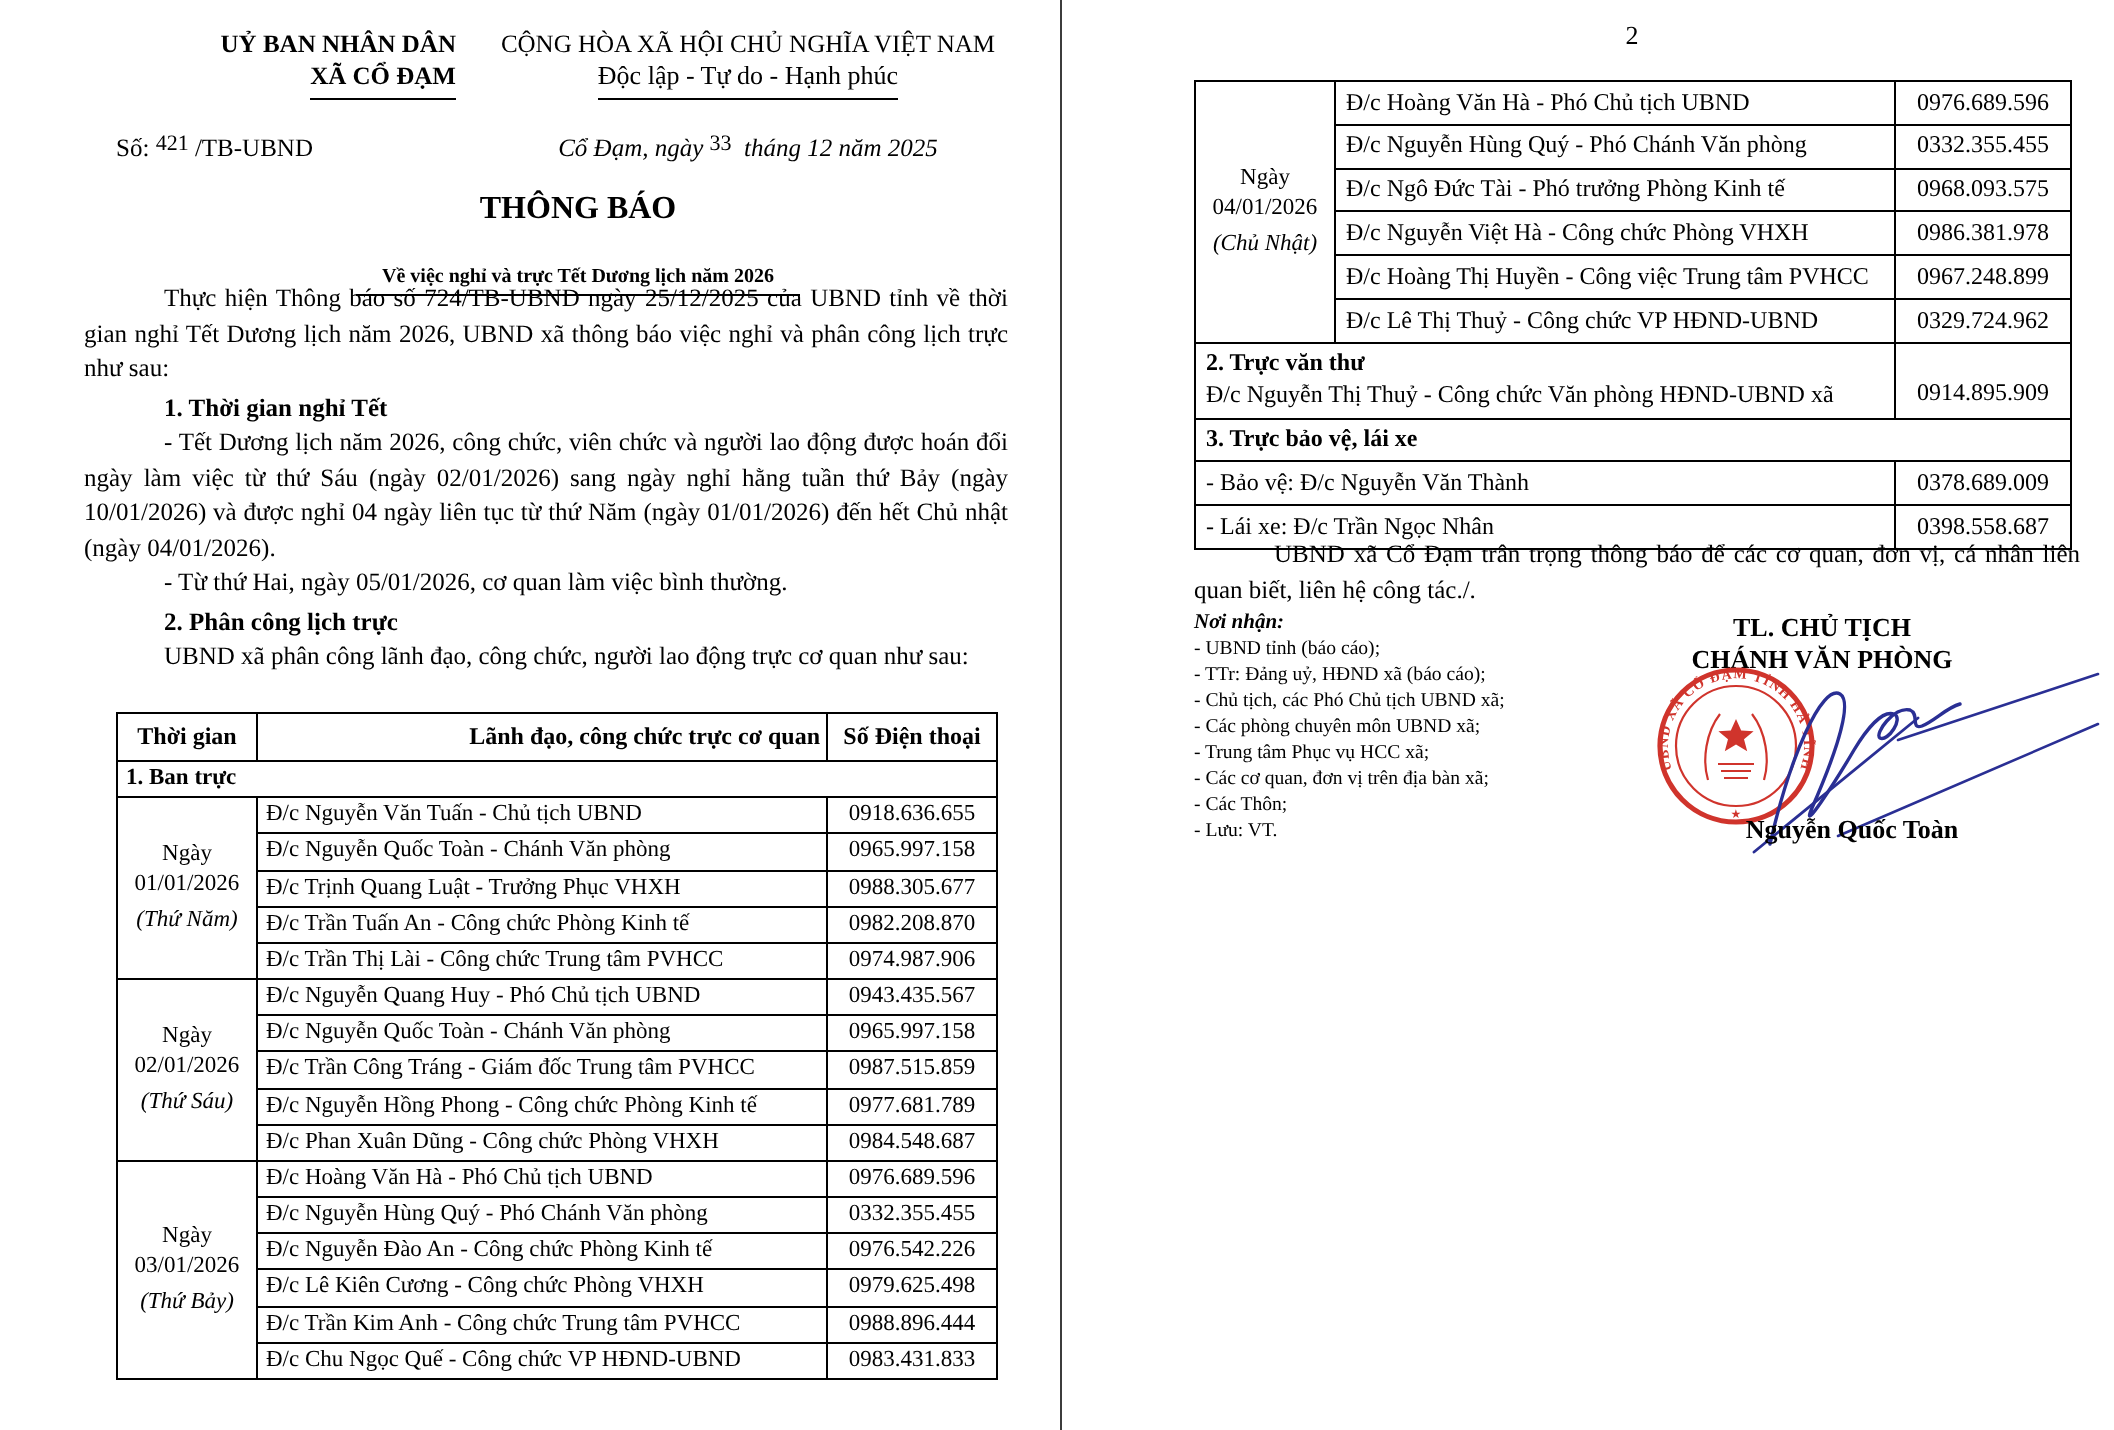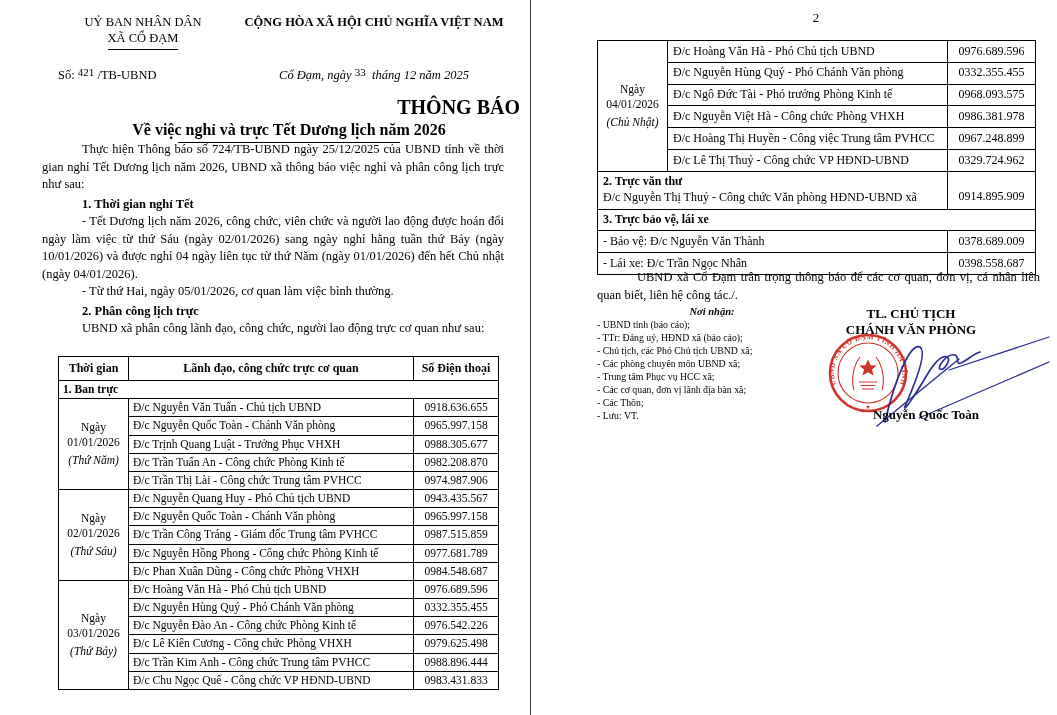--- a/index.html
+++ b/index.html
@@ -7,76 +7,77 @@
   html,body{ width:1057px; height:715px; background:#fff; overflow:hidden; }
   body{ font-family:"Liberation Serif","DejaVu Serif",serif; color:#000; position:relative; }
   .page{ position:absolute; top:0; height:715px; background:#fff; }
   #page1{ left:0; width:530px; }
   #page2{ left:531px; width:526px; }
   #page-divider{ position:absolute; left:530px; top:0; width:2px; height:715px; background:#3c3c3c; }
   .abs{ position:absolute; }
 
   
   .hdr-row{ left:58px; top:14px; width:462px; display:flex; }
-  .hdr-left{ width:170px; text-align:center; font-weight:normal; font-size:12.5px; line-height:1.3; }
-  .hdr-right{ width:292px; text-align:center; font-weight:bold; font-size:12.5px; line-height:1.3; }
+  .hdr-left{ width:170px; text-align:right; font-weight:bold; font-size:12.5px; line-height:1.3; }
+  .hdr-right{ width:292px; text-align:center; font-weight:normal; font-size:12.5px; line-height:1.3; }
   .u-line{ display:inline-block; border-bottom:1px solid #000; padding-bottom:2px; }
   .hdr-right .u-line{ font-size:13px; }
   .num-row{ left:58px; top:66px; width:462px; display:flex; font-size:12.5px;align-items:flex-end; }
   .num-left{ width:170px; }
   .num-right{ width:292px; text-align:center; font-style:italic; }
   .raised{ font-size:11px; vertical-align:3px; font-style:normal; }
   .title-block{ left:58px; top:96px; width:462px; text-align:center; }
-  .doc-title{ font-size:20px; font-weight:bold;text-align:right; }
-  .doc-subtitle{ font-size:16px; font-weight:bold; margin-top:2px; }
+  .doc-title{ font-size:16px; font-weight:bold; }
+  .doc-subtitle{ font-size:10px; font-weight:bold; margin-top:19px; }
   .sub-underline{ width:222px; margin:3px auto 0; border-bottom:1px solid #000; }
 
   
   .body-text{ left:42px; top:141px; width:462px; font-size:12.5px; line-height:17.5px; text-align:justify; }
   .body-text p{ text-indent:40px; }
   .body-text .bhead{ font-weight:bold; margin-top:2px; }
 
   
   table{ border-collapse:collapse; table-layout:fixed; }
   td,th{ border:1px solid #000; vertical-align:middle; }
   #duty-table-1{ left:58px; top:356px; width:440px; font-size:11.5px;border-radius:22px; }
-  #duty-table-1 th{ font-size:12px; padding:4px 3px; text-align:center; }
+  #duty-table-1 th{ font-size:12px; padding:4px 3px; text-align:right; }
   #duty-table-1 th.c{ text-align:center; }
   #duty-table-1 td{ padding:1px 4px; line-height:1.32; }
   #duty-table-2{ left:66px; top:40px; width:438px; font-size:12px; }
   #duty-table-2 td{ padding:2.5px 5px; line-height:1.32; }
   .sec-cell{ font-weight:bold; padding-left:5px; }
   .date-cell{ text-align:center; font-size:11.5px; }
   .date-cell .wd{ font-style:italic; margin-top:3px; }
   .phone-cell{ text-align:center; }
   .vbottom{ vertical-align:bottom; padding-bottom:4px !important; }
   .two-line .b{ font-weight:bold; }
 
   
   .pagenum{ left:66px; top:10px; width:438px; text-align:center; font-size:13px; }
   .closing{ left:66px; top:269px; width:443px; font-size:12.5px; line-height:17.5px; text-align:justify; text-indent:40px; }
   .recipients{ left:66px; top:305px; width:230px; font-size:9.8px; line-height:13px; }
-  .recipients .lbl{ font-weight:bold; font-style:italic; font-size:10.5px;text-align:center; }
+  .recipients .lbl{ font-weight:bold; font-style:italic; font-size:10.5px; }
   .recipients ul{ list-style:none; }
   .sign-titles{ left:255px; top:306px; width:250px; text-align:center; font-weight:bold; font-size:13px; line-height:1.25; }
   .signer-name{ left:270px; top:407px; width:250px; text-align:center; font-weight:bold; font-size:13px; }
   #stamp-sig{ left:270px; top:326px; pointer-events:none; }
 </style>
 </head>
 <body>
 
 <div class="page" id="page1">
 
   <div class="abs hdr-row">
     <div class="hdr-left">
       <div>UỶ BAN NHÂN DÂN</div>
       <div><span class="u-line">XÃ CỔ ĐẠM</span></div>
     </div>
     <div class="hdr-right">
       <div>CỘNG HÒA XÃ HỘI CHỦ NGHĨA VIỆT NAM</div>
+      <div><span class="u-line">Độc lập - Tự do - Hạnh phúc</span></div>
     </div>
   </div>
 
   <div class="abs num-row">
     <div class="num-left">
       <span>Số:</span>
       <span class="raised">421</span>
       <span>/TB-UBND</span>
     </div>
     <div class="num-right">
@@ -267,21 +268,21 @@
   <div class="abs closing">UBND xã Cổ Đạm trân trọng thông báo để các cơ quan, đơn vị, cá nhân liên quan biết, liên hệ công tác./.</div>
 
   <div class="abs recipients">
     <div class="lbl">Nơi nhận:</div>
     <ul id="recipients-list">
         <li>- UBND tỉnh (báo cáo);</li>
         <li>- TTr: Đảng uỷ, HĐND xã (báo cáo);</li>
         <li>- Chủ tịch, các Phó Chủ tịch UBND xã;</li>
         <li>- Các phòng chuyên môn UBND xã;</li>
         <li>- Trung tâm Phục vụ HCC xã;</li>
-        <li>- Các cơ quan, đơn vị lãnh địa bàn xã;</li>
+        <li>- Các cơ quan, đơn vị trên địa bàn xã;</li>
         <li>- Các Thôn;</li>
         <li>- Lưu: VT.</li>
       </ul>
   </div>
 
   <div class="abs sign-titles">
     <div>TL. CHỦ TỊCH</div>
     <div>CHÁNH VĂN PHÒNG</div>
   </div>
 

